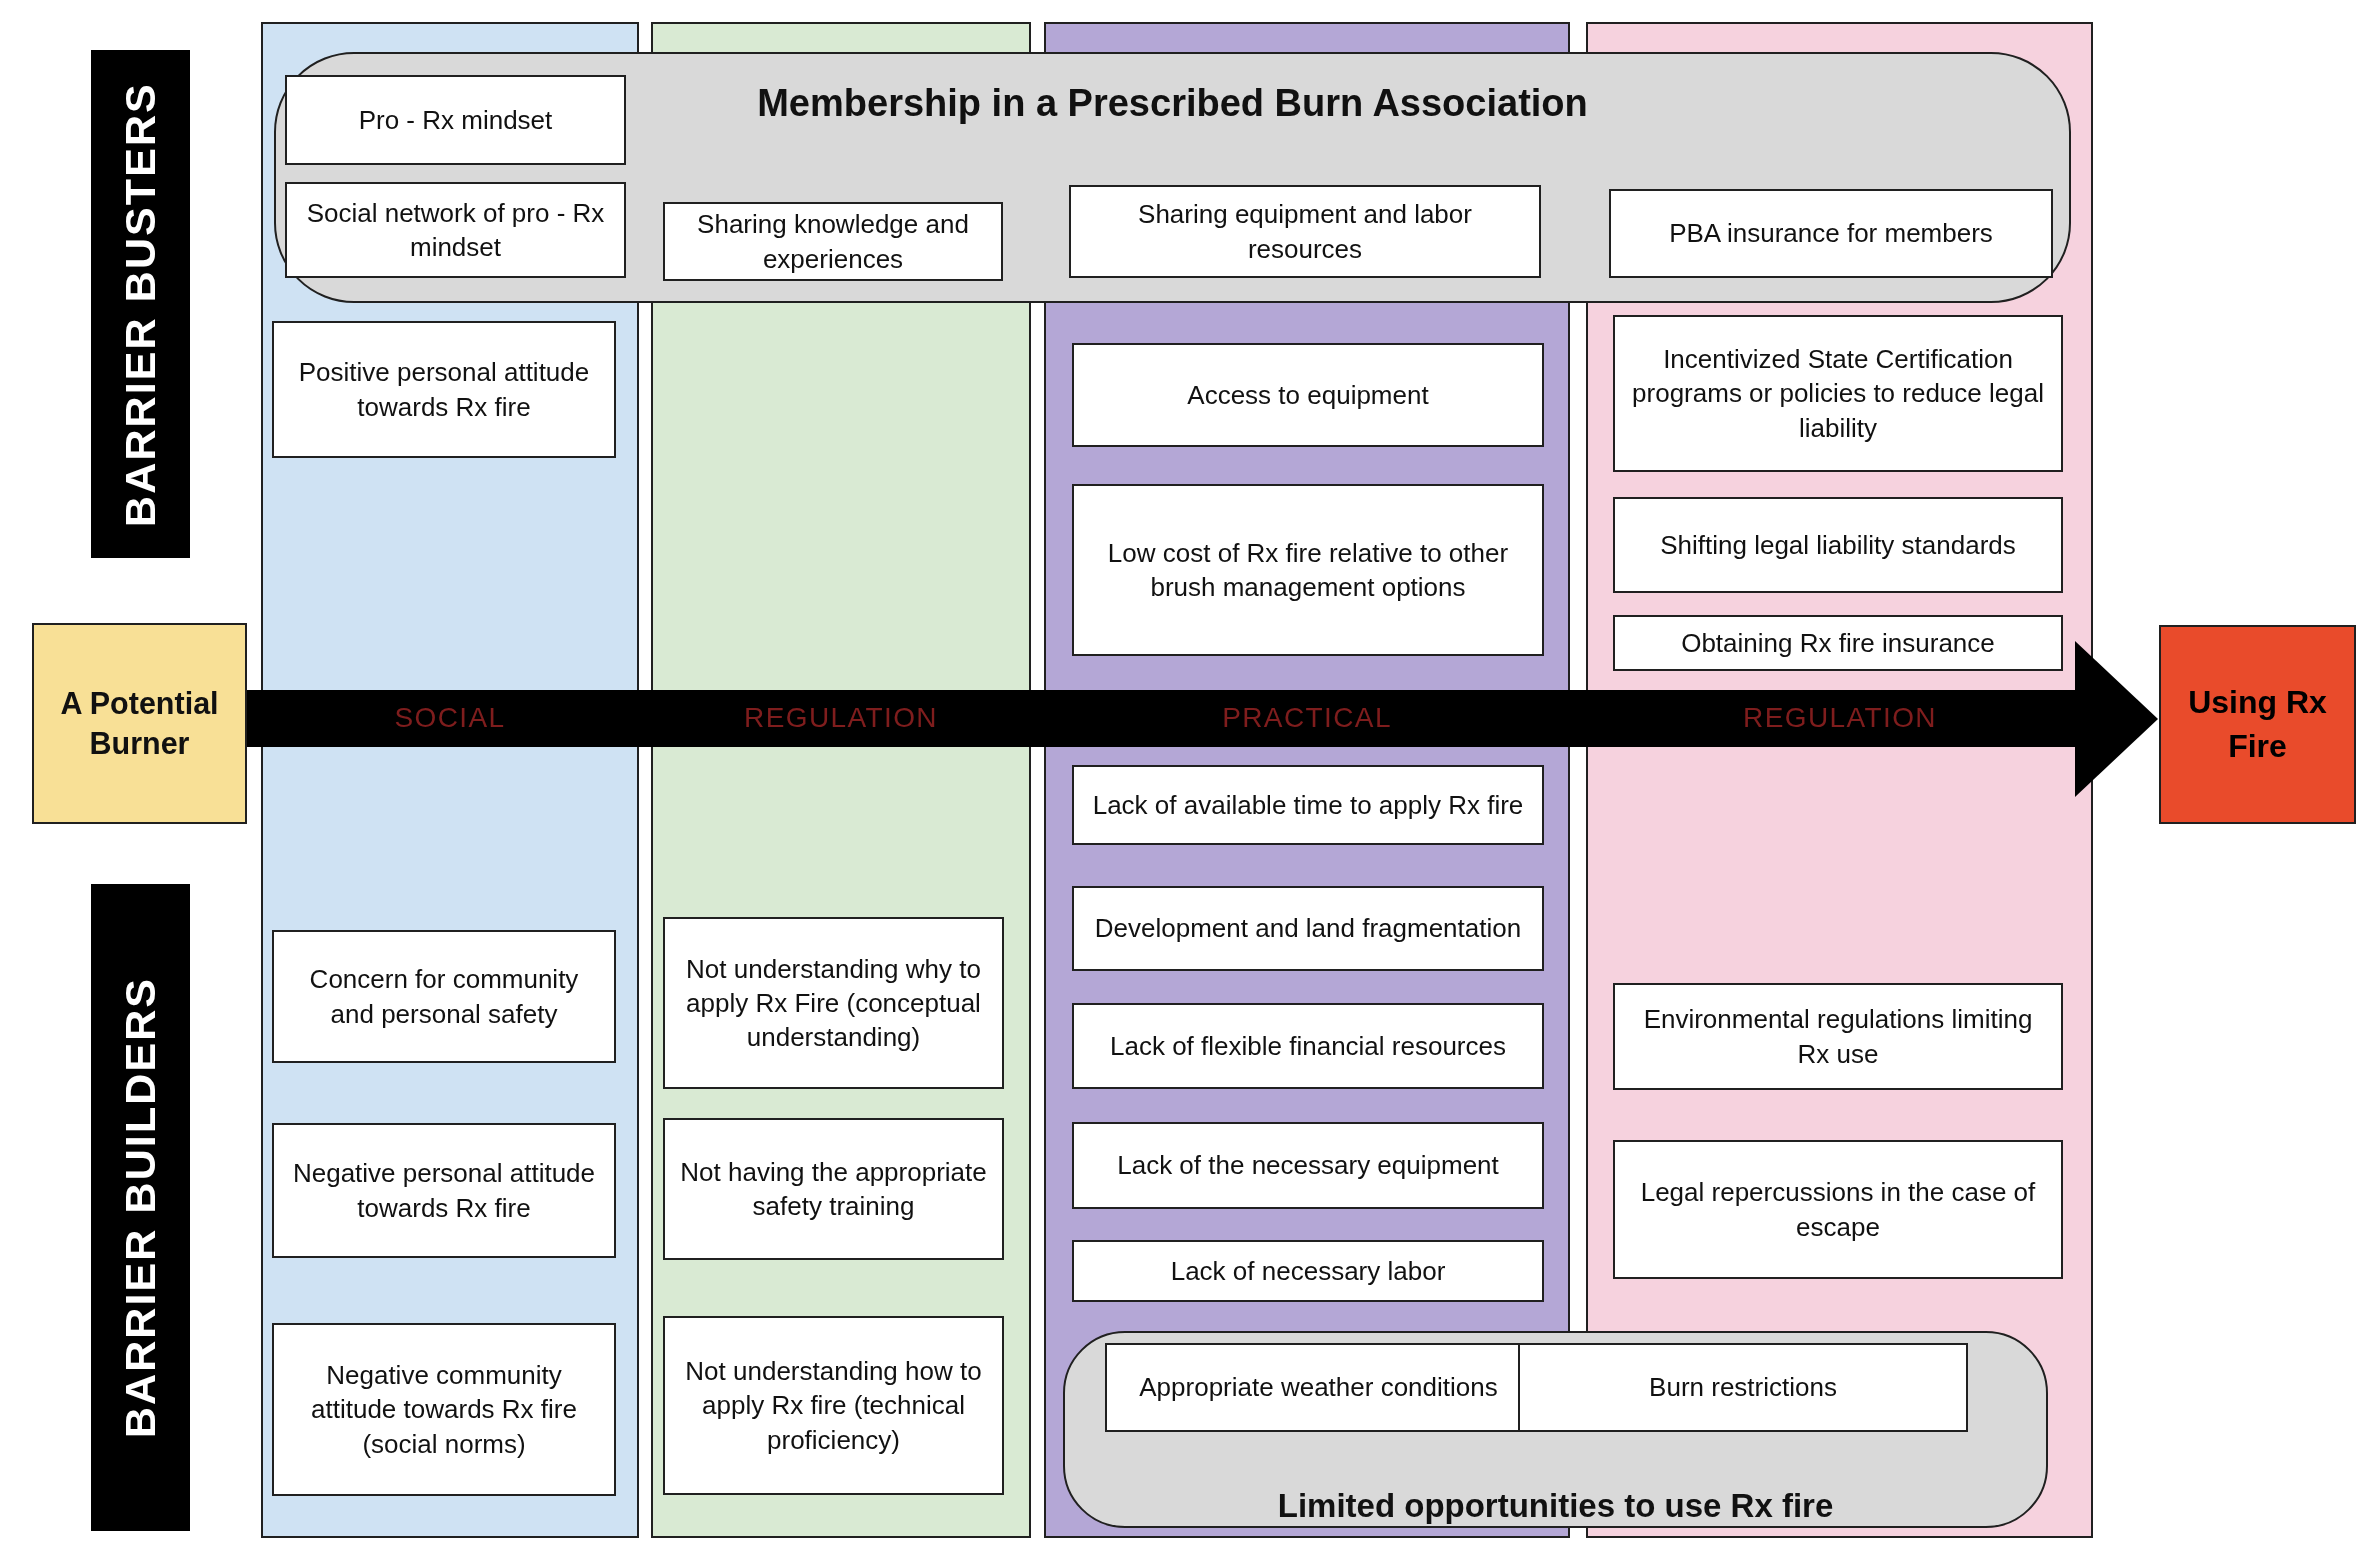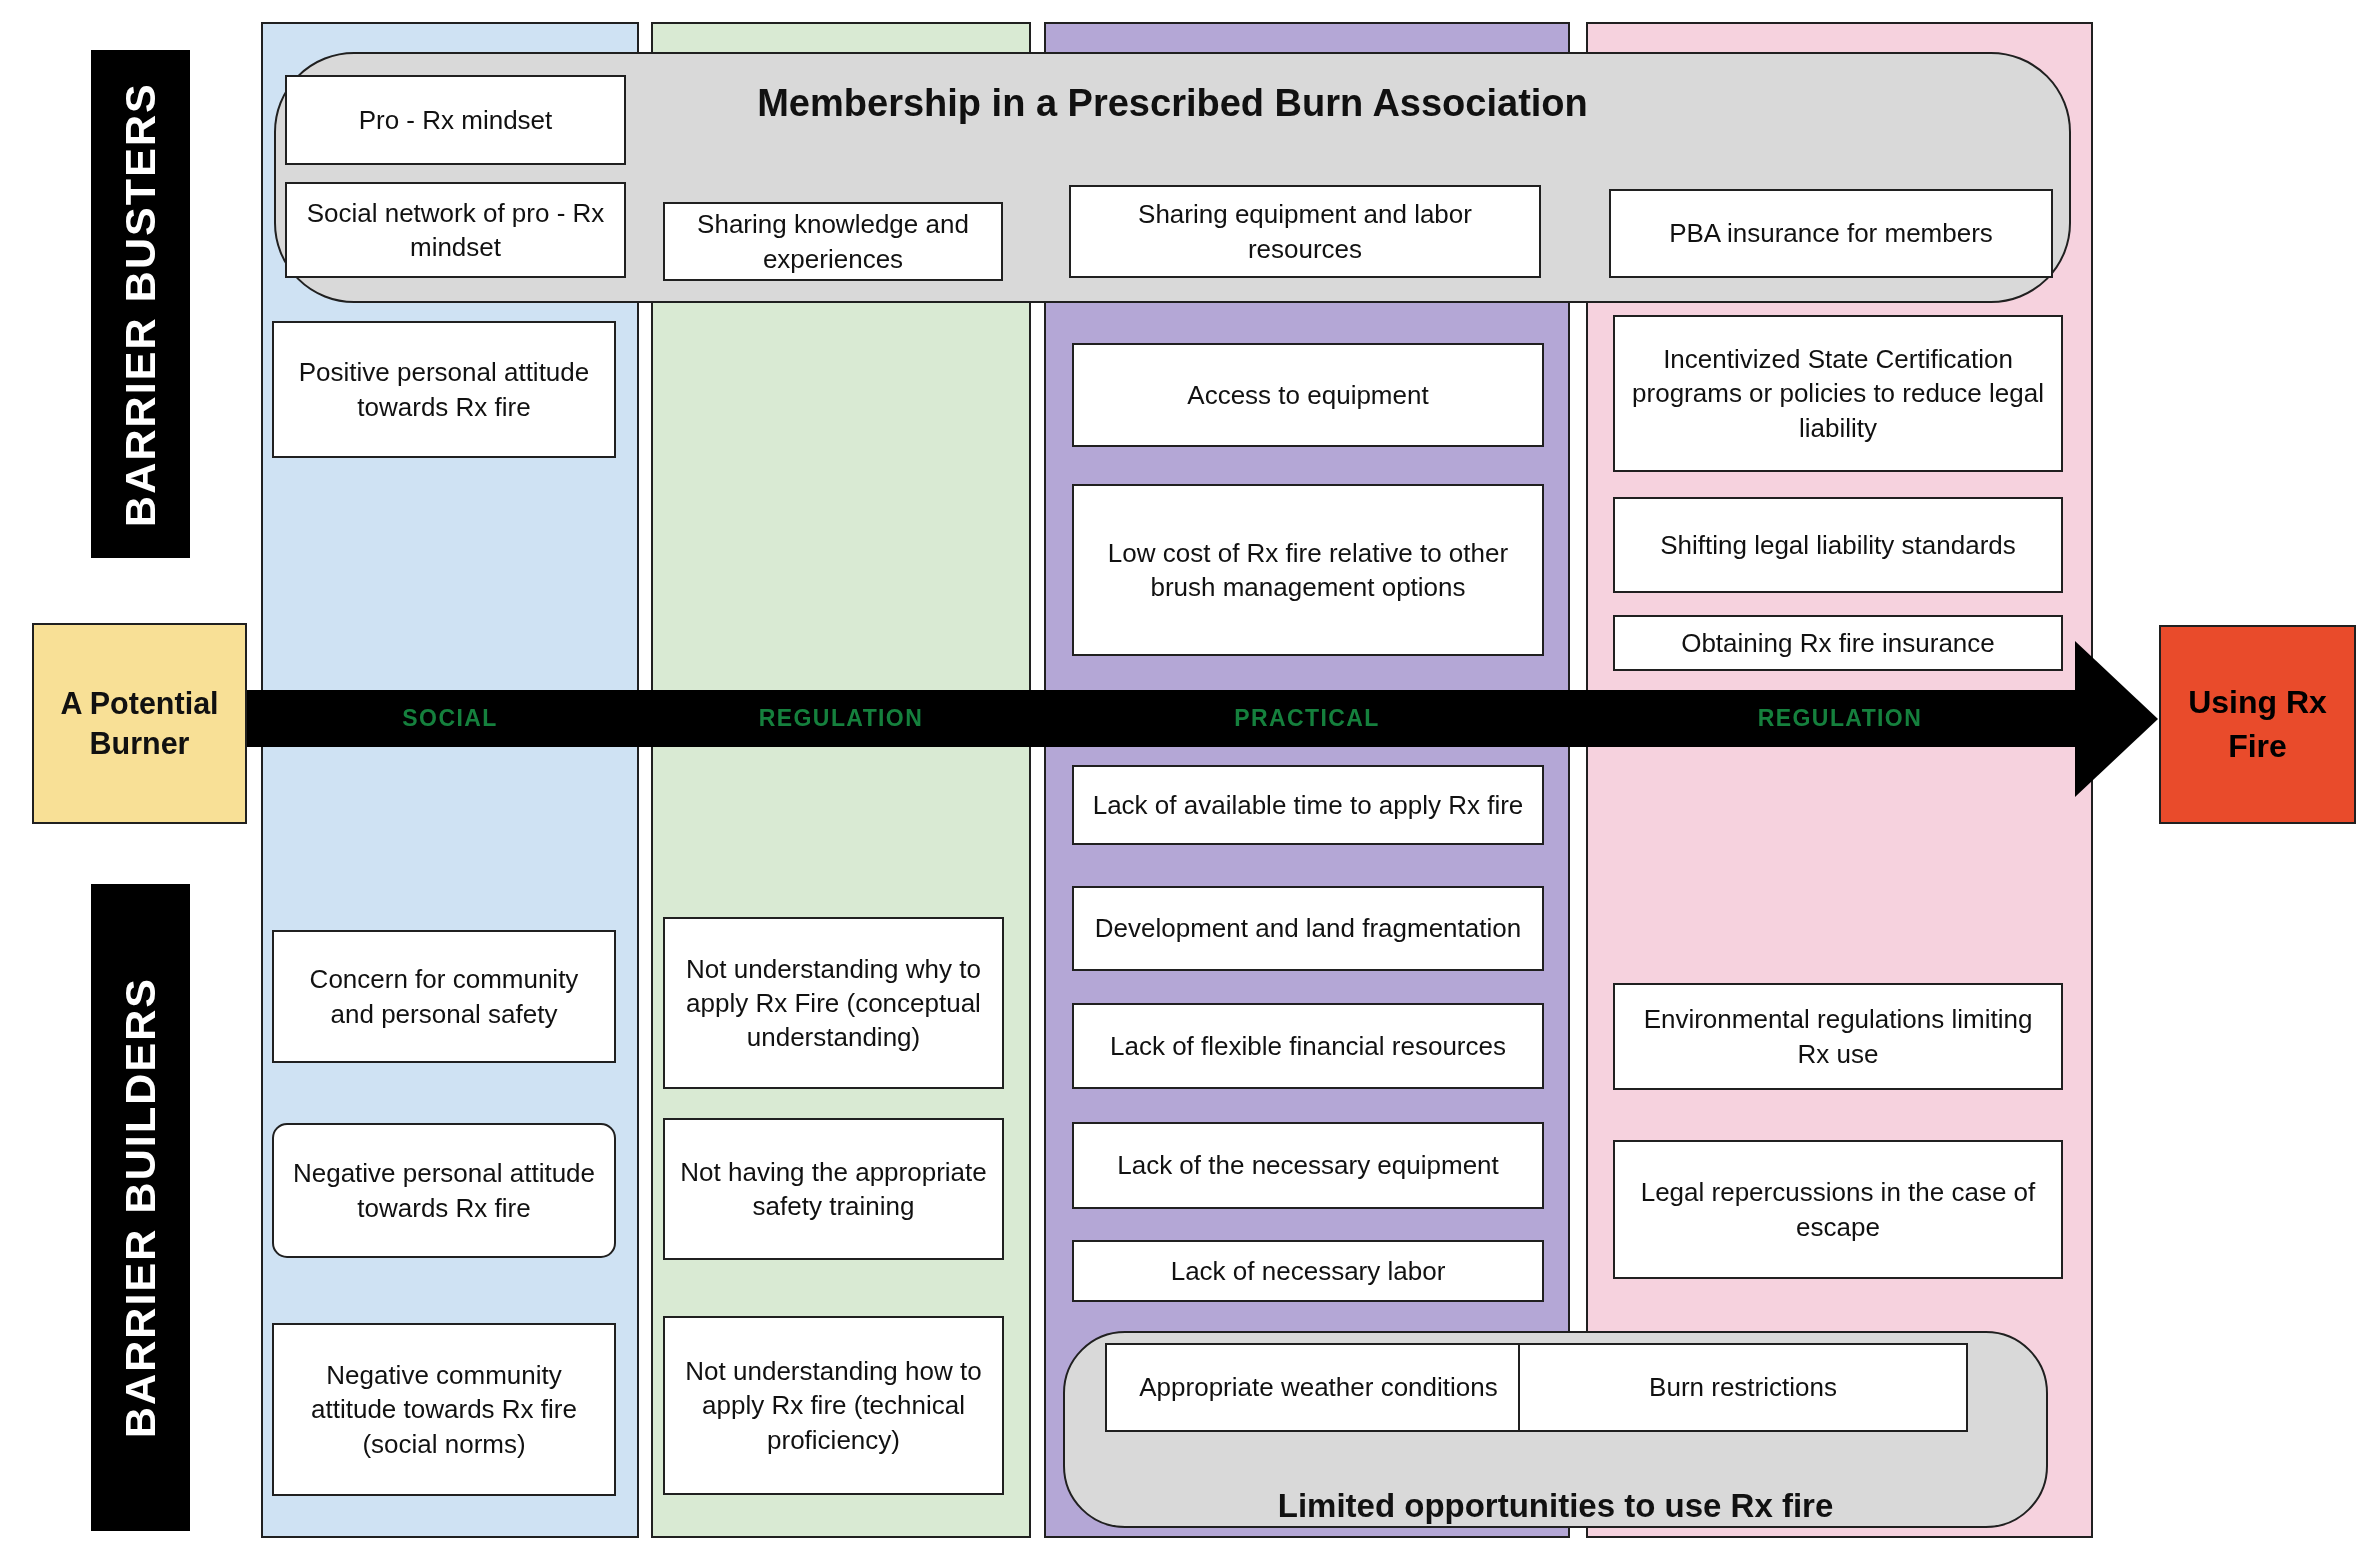--- a/index.html
+++ b/index.html
@@ -28,21 +28,21 @@
   
   .wbox{
     position:absolute;background:#fff;border:2.8px solid #202020;box-sizing:border-box;
     display:flex;align-items:center;justify-content:center;text-align:center;
     font-size:26px;line-height:1.32;padding:2.8px 14px;z-index:3;
   }
   
   .axis-band{position:absolute;left:247px;top:690px;width:1829px;height:57px;background:#000;z-index:4;}
   .axis-head{position:absolute;left:2075px;top:641px;width:0;height:0;z-index:4;
     border-left:83px solid #000;border-top:78px solid transparent;border-bottom:78px solid transparent;}
-  .axis-label{position:absolute;top:718px;transform:translate(-50%,-50%);color:#15803d;font-weight:bold;font-size:23px;letter-spacing:1.4px;z-index:5;white-space:nowrap;}
+  .axis-label{position:absolute;top:718px;transform:translate(-50%,-50%);color:#7f1d1d;font-weight:normal;font-size:28px;letter-spacing:1.4px;z-index:5;white-space:nowrap;}
   
   .node{position:absolute;border:2.8px solid #202020;box-sizing:border-box;display:flex;align-items:center;justify-content:center;text-align:center;font-weight:bold;z-index:5;}
   .node-start{left:32px;top:623px;width:215px;height:201px;background:#f8e096;font-size:30.5px;line-height:1.3;}
   .node-end{left:2159px;top:625px;width:197px;height:199px;background:#e94b2b;font-size:32px;line-height:1.35;color:#000;}
 </style>
 </head>
 <body>
 
 <div class="canvas">
 
@@ -71,21 +71,21 @@
   <div class="wbox" style="left:1609px;top:189px;width:444px;height:89px;">PBA insurance for members</div>
 
   <div class="wbox" style="left:272px;top:321px;width:344px;height:137px;">Positive personal attitude towards Rx fire</div>
   <div class="wbox" style="left:1072px;top:343px;width:472px;height:104px;">Access to equipment</div>
   <div class="wbox" style="left:1072px;top:484px;width:472px;height:172px;">Low cost of Rx fire relative to other brush management options</div>
   <div class="wbox" style="left:1613px;top:315px;width:450px;height:157px;">Incentivized State Certification programs or policies to reduce legal liability</div>
   <div class="wbox" style="left:1613px;top:497px;width:450px;height:96px;">Shifting legal liability standards</div>
   <div class="wbox" style="left:1613px;top:615px;width:450px;height:56px;">Obtaining Rx fire insurance</div>
 
   <div class="wbox" style="left:272px;top:930px;width:344px;height:133px;">Concern for community and personal safety</div>
-  <div class="wbox" style="left:272px;top:1123px;width:344px;height:135px;border-radius:15px;">Negative personal attitude towards Rx fire</div>
+  <div class="wbox" style="left:272px;top:1123px;width:344px;height:135px;">Negative personal attitude towards Rx fire</div>
   <div class="wbox" style="left:272px;top:1323px;width:344px;height:173px;">Negative community attitude towards Rx fire (social norms)</div>
 
   <div class="wbox" style="left:663px;top:917px;width:341px;height:172px;">Not understanding why to apply Rx Fire (conceptual understanding)</div>
   <div class="wbox" style="left:663px;top:1118px;width:341px;height:142px;">Not having the appropriate safety training</div>
   <div class="wbox" style="left:663px;top:1316px;width:341px;height:179px;">Not understanding how to apply Rx fire (technical proficiency)</div>
 
   <div class="wbox" style="left:1072px;top:765px;width:472px;height:80px;">Lack of available time to apply Rx fire</div>
   <div class="wbox" style="left:1072px;top:886px;width:472px;height:85px;">Development and land fragmentation</div>
   <div class="wbox" style="left:1072px;top:1003px;width:472px;height:86px;">Lack of flexible financial resources</div>
   <div class="wbox" style="left:1072px;top:1122px;width:472px;height:87px;">Lack of the necessary equipment</div>

